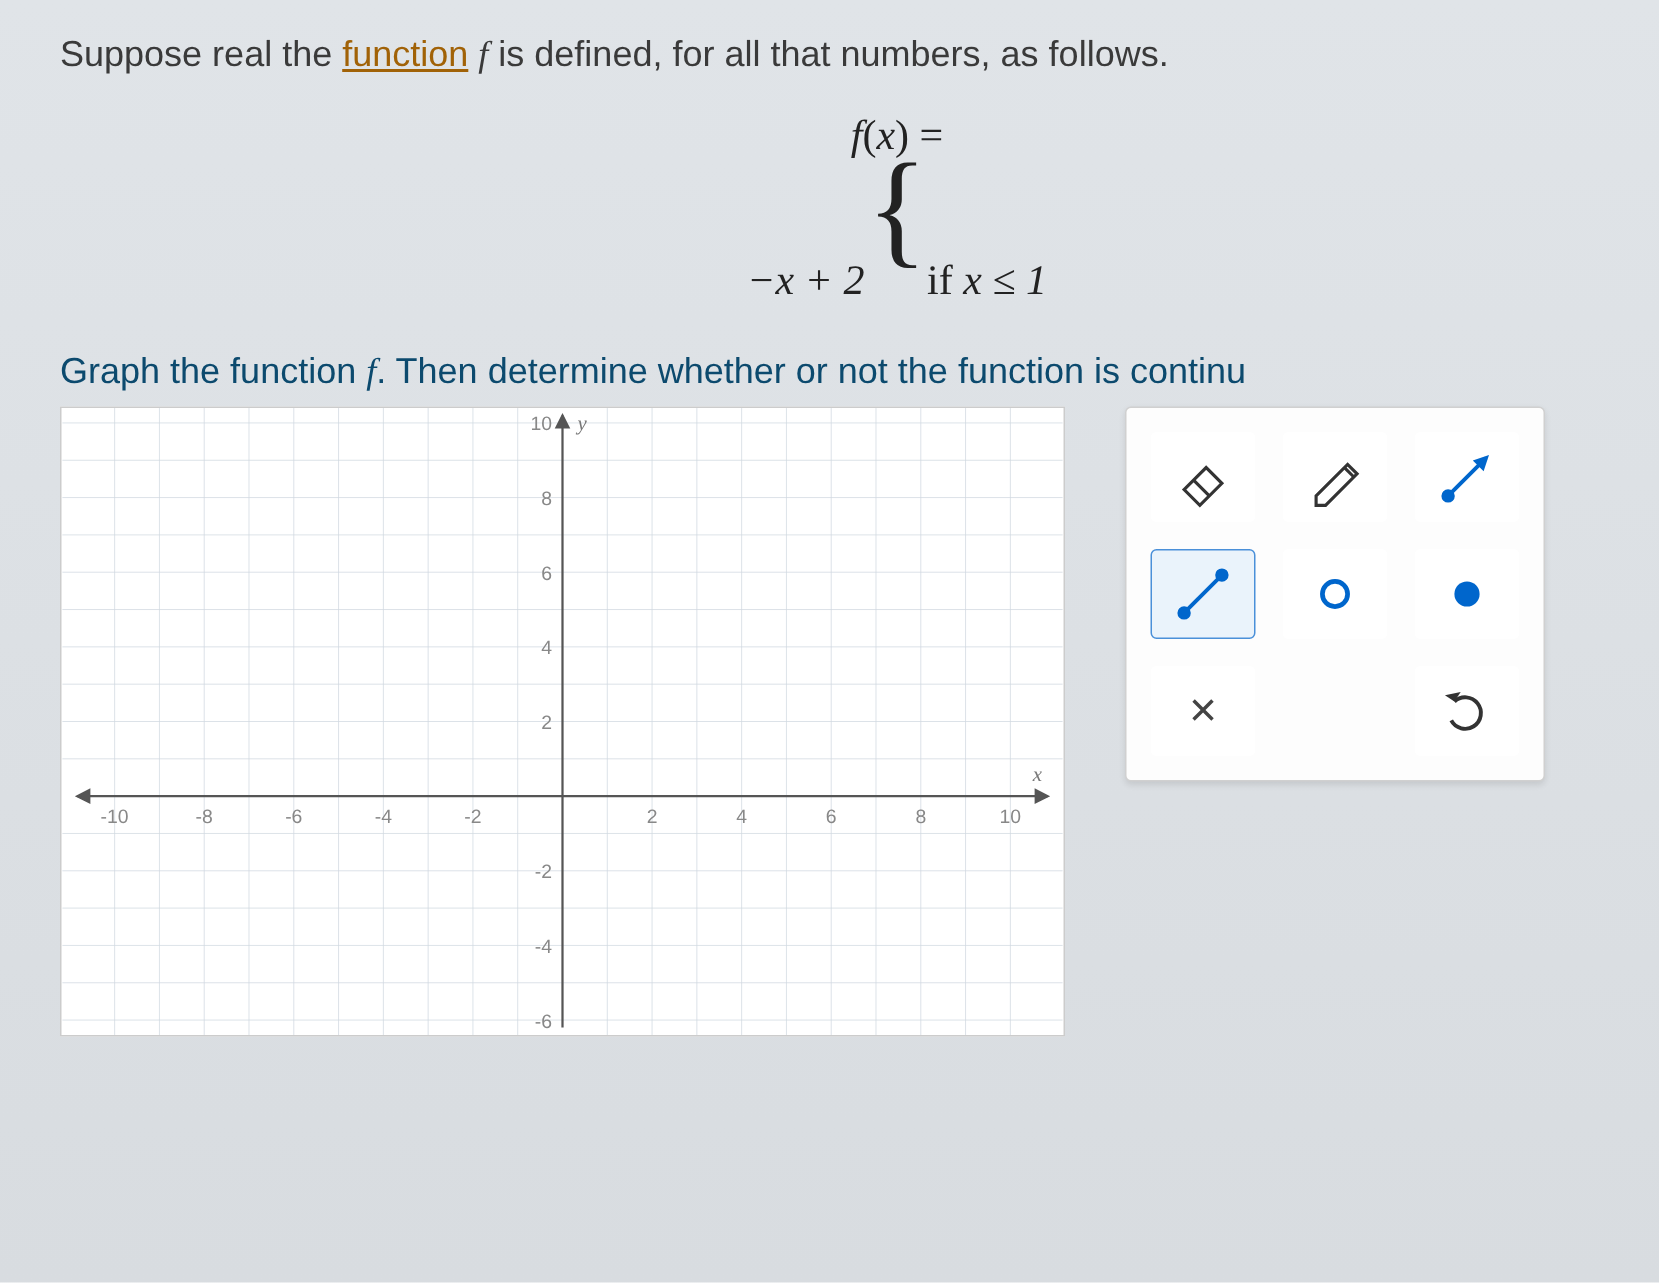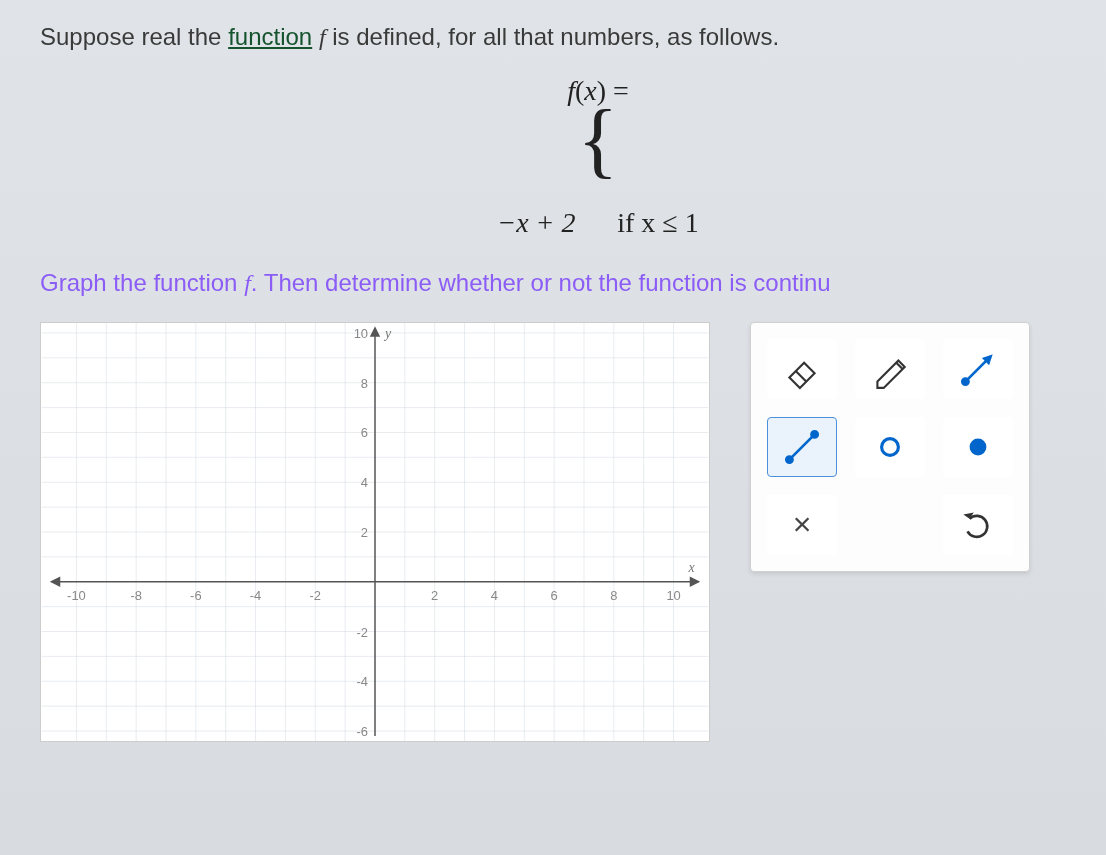--- a/index.html
+++ b/index.html
@@ -10,46 +10,46 @@
       width: 1106px;
       height: 855px;
       color: #333;
     }
     .question-text {
       font-size: 24px;
       color: #3a3a3a;
       margin-bottom: 20px;
       line-height: 1.4;
     }
-    .link { color: #14532d; text-decoration: underline; }
+    .link { color: #a16207; text-decoration: underline; }
     .italic { font-style: italic; font-family: 'Times New Roman', serif; }
     .equation-block {
       margin: 20px 0 30px 90px;
       display: flex;
       align-items: center;
       font-family: 'Times New Roman', serif;
       font-size: 28px;
       color: #222;
       flex-direction: column;
     }
     .fx { font-style: italic; }
     .brace {
       font-size: 85px;
       line-height: 65px;
       margin: 0 10px;
       font-weight: 100;
     }
     .cases { display: flex; flex-direction: column; gap: 14px; }
-    .case-row { display: flex; align-items: flex-end; margin-top: 35px; }
+    .case-row { display: flex; align-items: flex-end; }
     .case-expr { font-style: italic; min-width: 120px; }
     .case-cond { font-style: normal; }
     .instruction {
       font-size: 24px;
-      color: #8b5cf6;
-      margin-bottom: 25px;
+      color: #0c4a6e;
+      margin-bottom: 9px;
     }
     .bottom-area { display: flex; gap: 40px; align-items: flex-start; }
     .graph-container {
       background: #fff;
       border: 1px solid #ccc;
       width: 670px;
       height: 420px;
       position: relative;
       overflow: hidden;
     }
@@ -87,21 +87,21 @@
 
 <div class="equation-block">
   <span class="fx">
     <span>f</span><span style="font-style:normal">(</span><span>x</span><span style="font-style:normal">)</span><span style="font-style:normal"> = </span>
   </span>
   <span class="brace">{</span>
   <div class="cases">
     <div class="case-row">
       <span class="case-expr">−x + 2</span>
       <span class="case-cond">
-        <span>if </span><span style="">x ≤ 1</span>
+        <span>if </span><span style="font-style:italic">x ≤ 1</span>
       </span>
     </div>
   </div>
 </div>
 
 <div class="instruction">
   <span>Graph the function </span><span class="italic">f</span><span>. Then determine whether or not the function is continu</span>
 </div>
 
 <div class="bottom-area">

